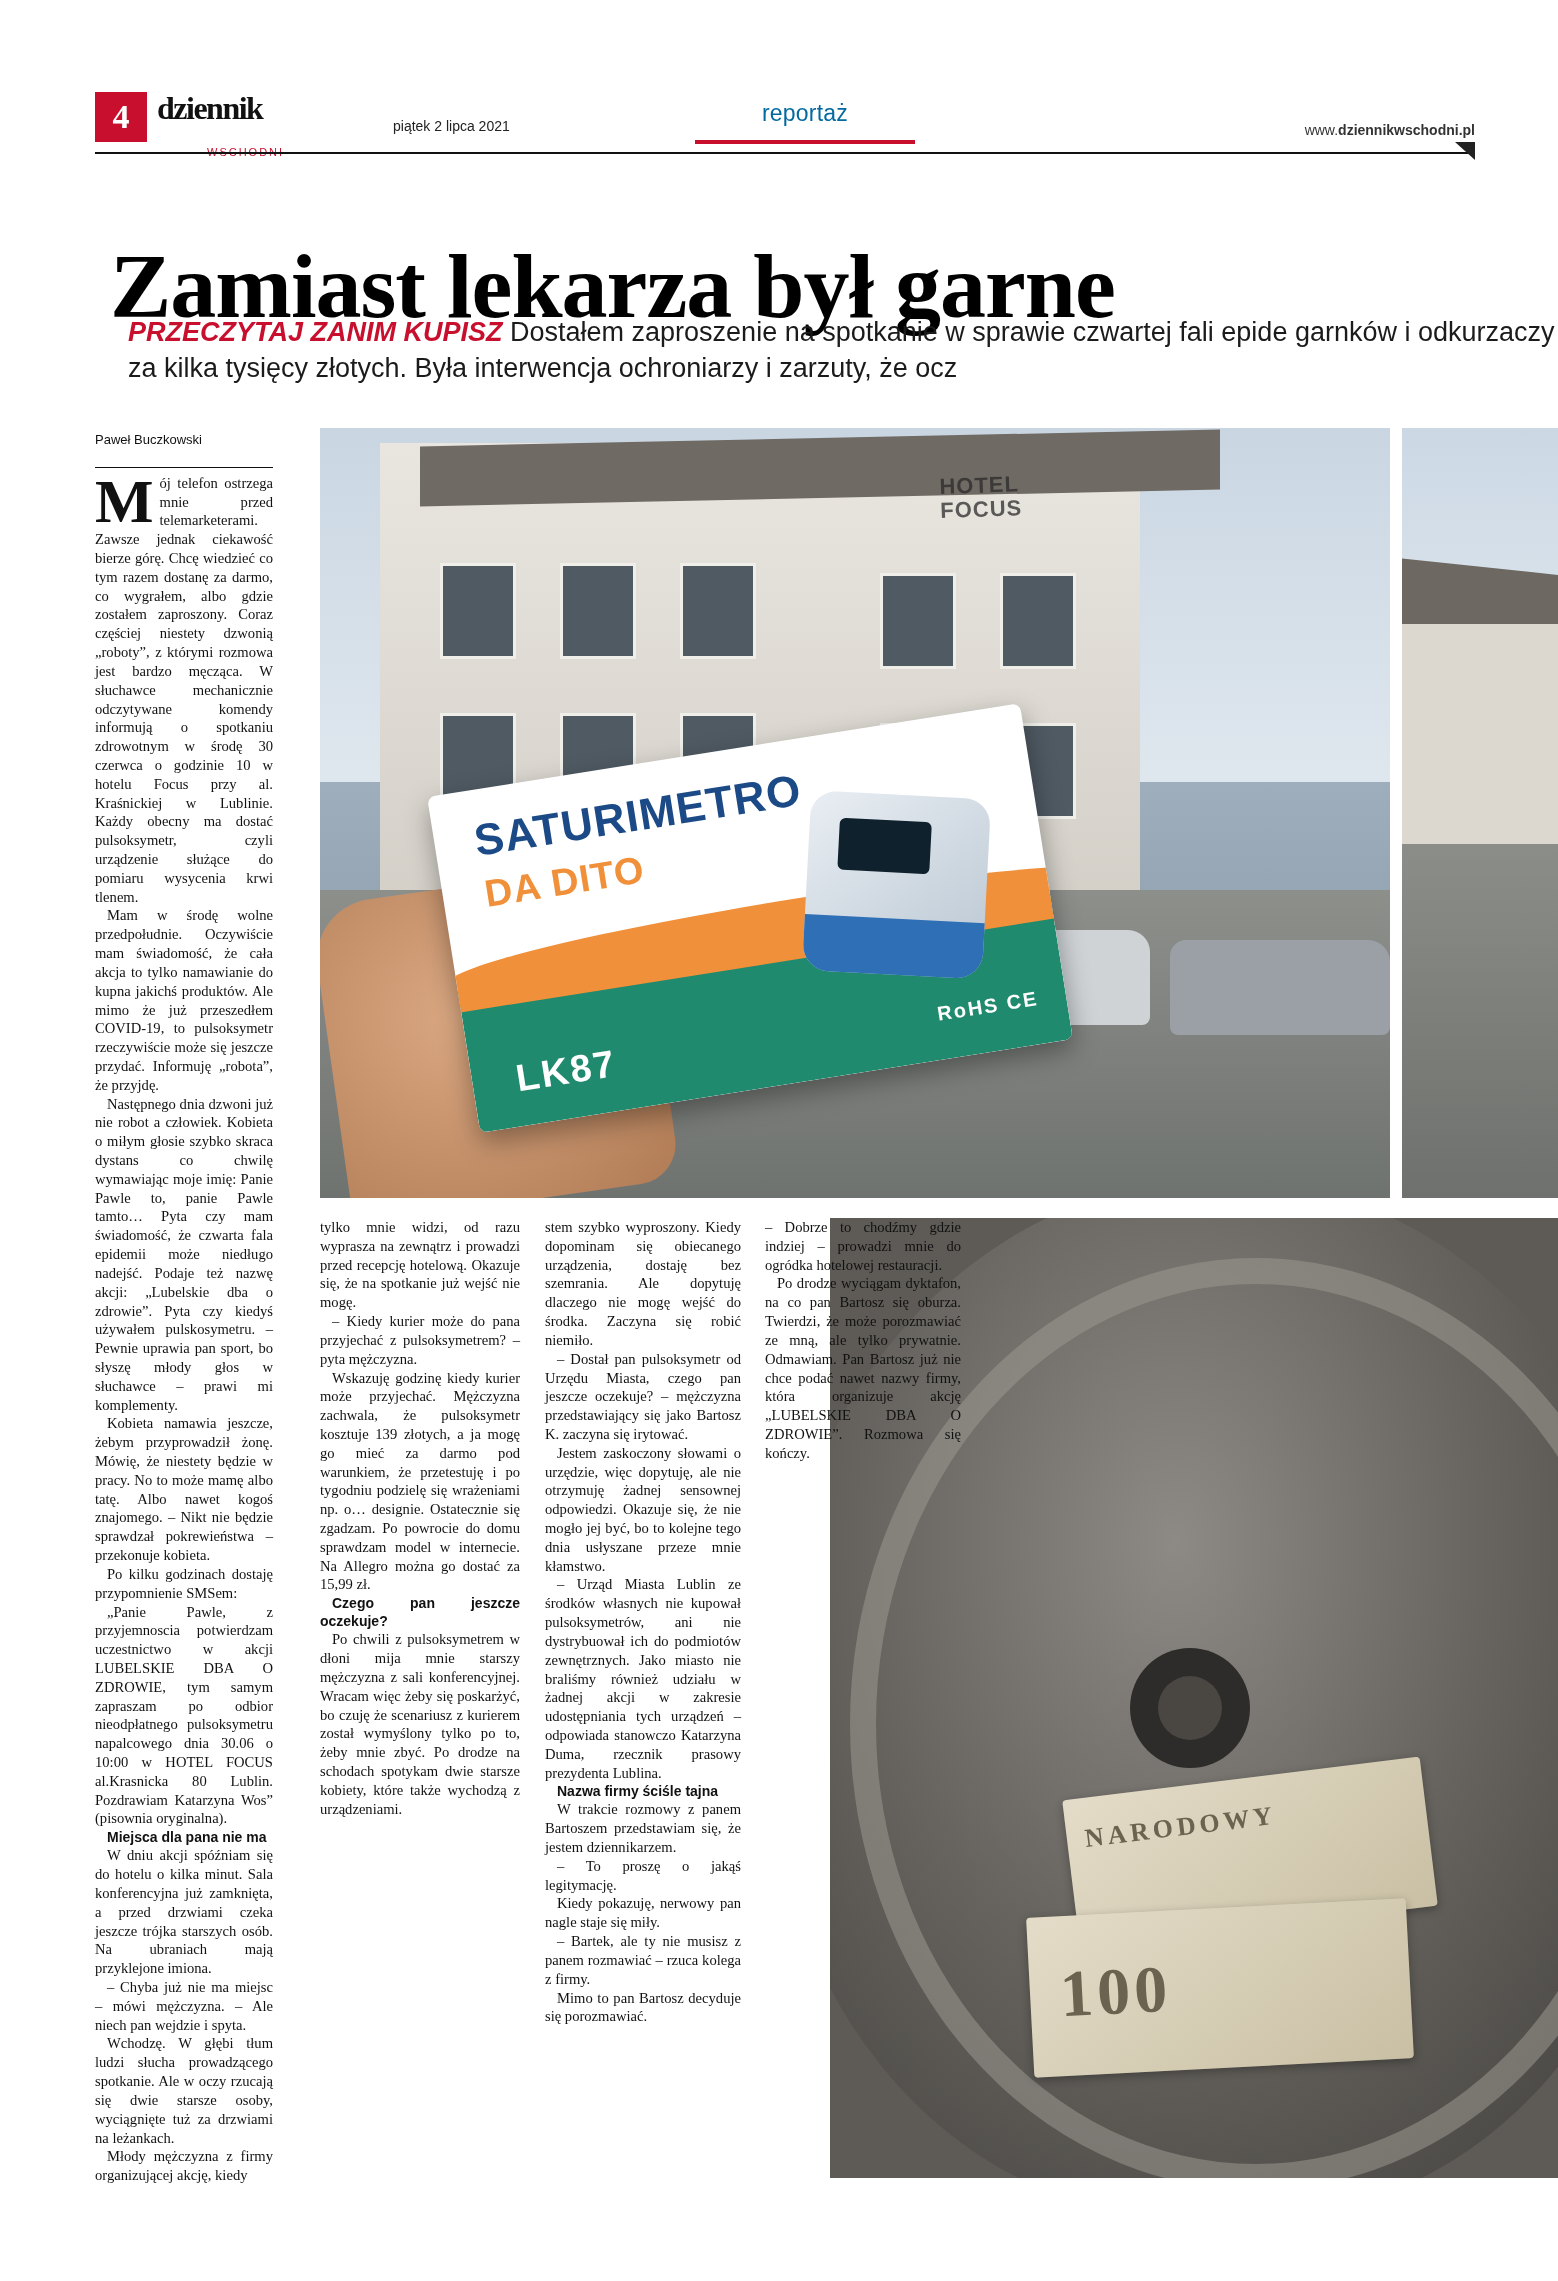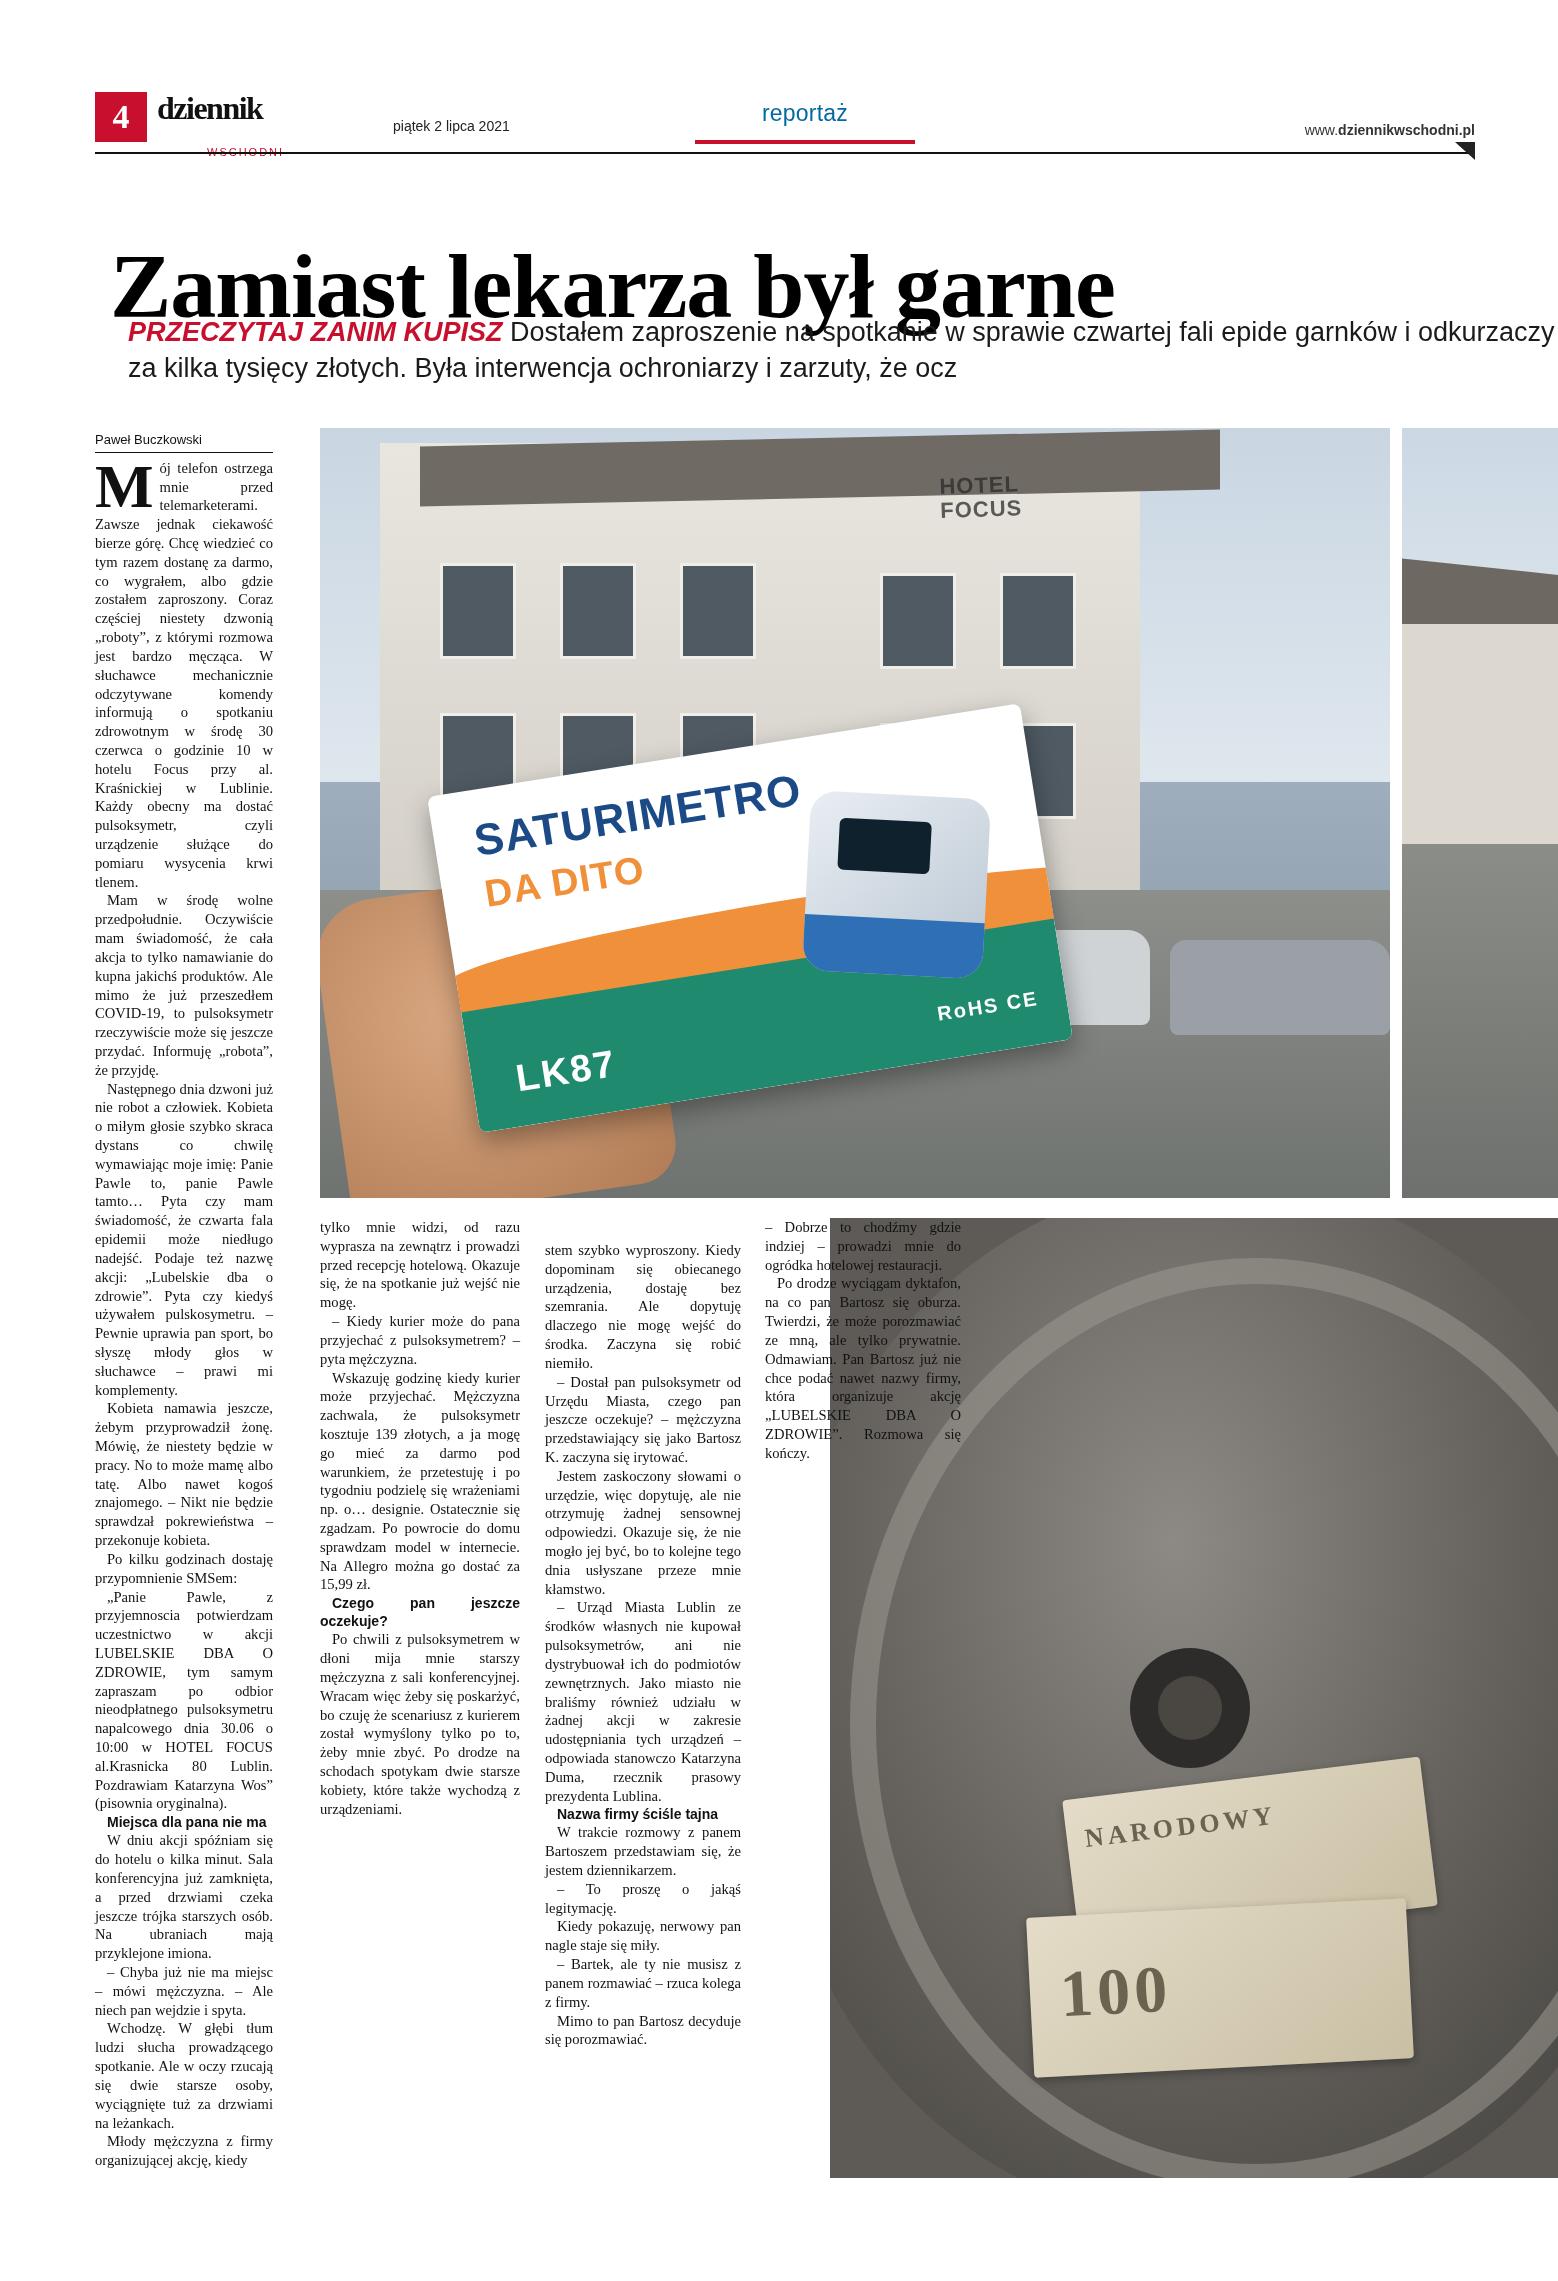--- a/index.html
+++ b/index.html
@@ -101,30 +101,30 @@
   .rp-roof{position:absolute;left:-10px;top:140px;width:200px;height:70px;background:#6d6862;transform:skewY(6deg);}
   .rp-wall{position:absolute;left:0;top:196px;width:100%;height:220px;background:#dcd8d0;}
   .rp-ground{position:absolute;left:0;top:416px;width:100%;height:360px;background:linear-gradient(#8b8d88,#6d706c);}
 
   
   .col{position:absolute;font-family:"Liberation Serif",serif;font-size:14.6px;
     line-height:1.29;text-align:justify;color:#111;}
   .col p{margin:0;text-indent:12px;}
   .col p.noindent{text-indent:0;}
   .byline{font-family:"Liberation Sans",sans-serif;font-size:13px;color:#111;
-    border-bottom:1px solid #111;padding-bottom:3px;margin-bottom:6px;}
+    border-bottom:1px solid #111;padding-bottom:18px;margin-bottom:6px;}
   .subhead{font-family:"Liberation Sans",sans-serif;font-weight:bold;font-size:14px;
     margin:9px 0 3px;text-indent:0;}
   .dropcap::first-letter{
     float:left;font-size:62px;line-height:.82;font-weight:bold;padding:2px 6px 0 0;
     font-family:"Liberation Serif",serif;}
 
   .c1{left:95px;top:432px;width:178px;}
   .c2{left:320px;top:1218px;width:200px;}
-  .c3{left:545px;top:1218px;width:196px;margin-top:23px;}
+  .c3{left:545px;top:1218px;width:196px;}
   .c4{left:765px;top:1218px;width:196px;}
 </style>
 </head>
 <body>
 
 <div class="page">
 
   <div class="masthead">
     <div class="folio-box"></div>
     <div class="folio-num">4</div>

